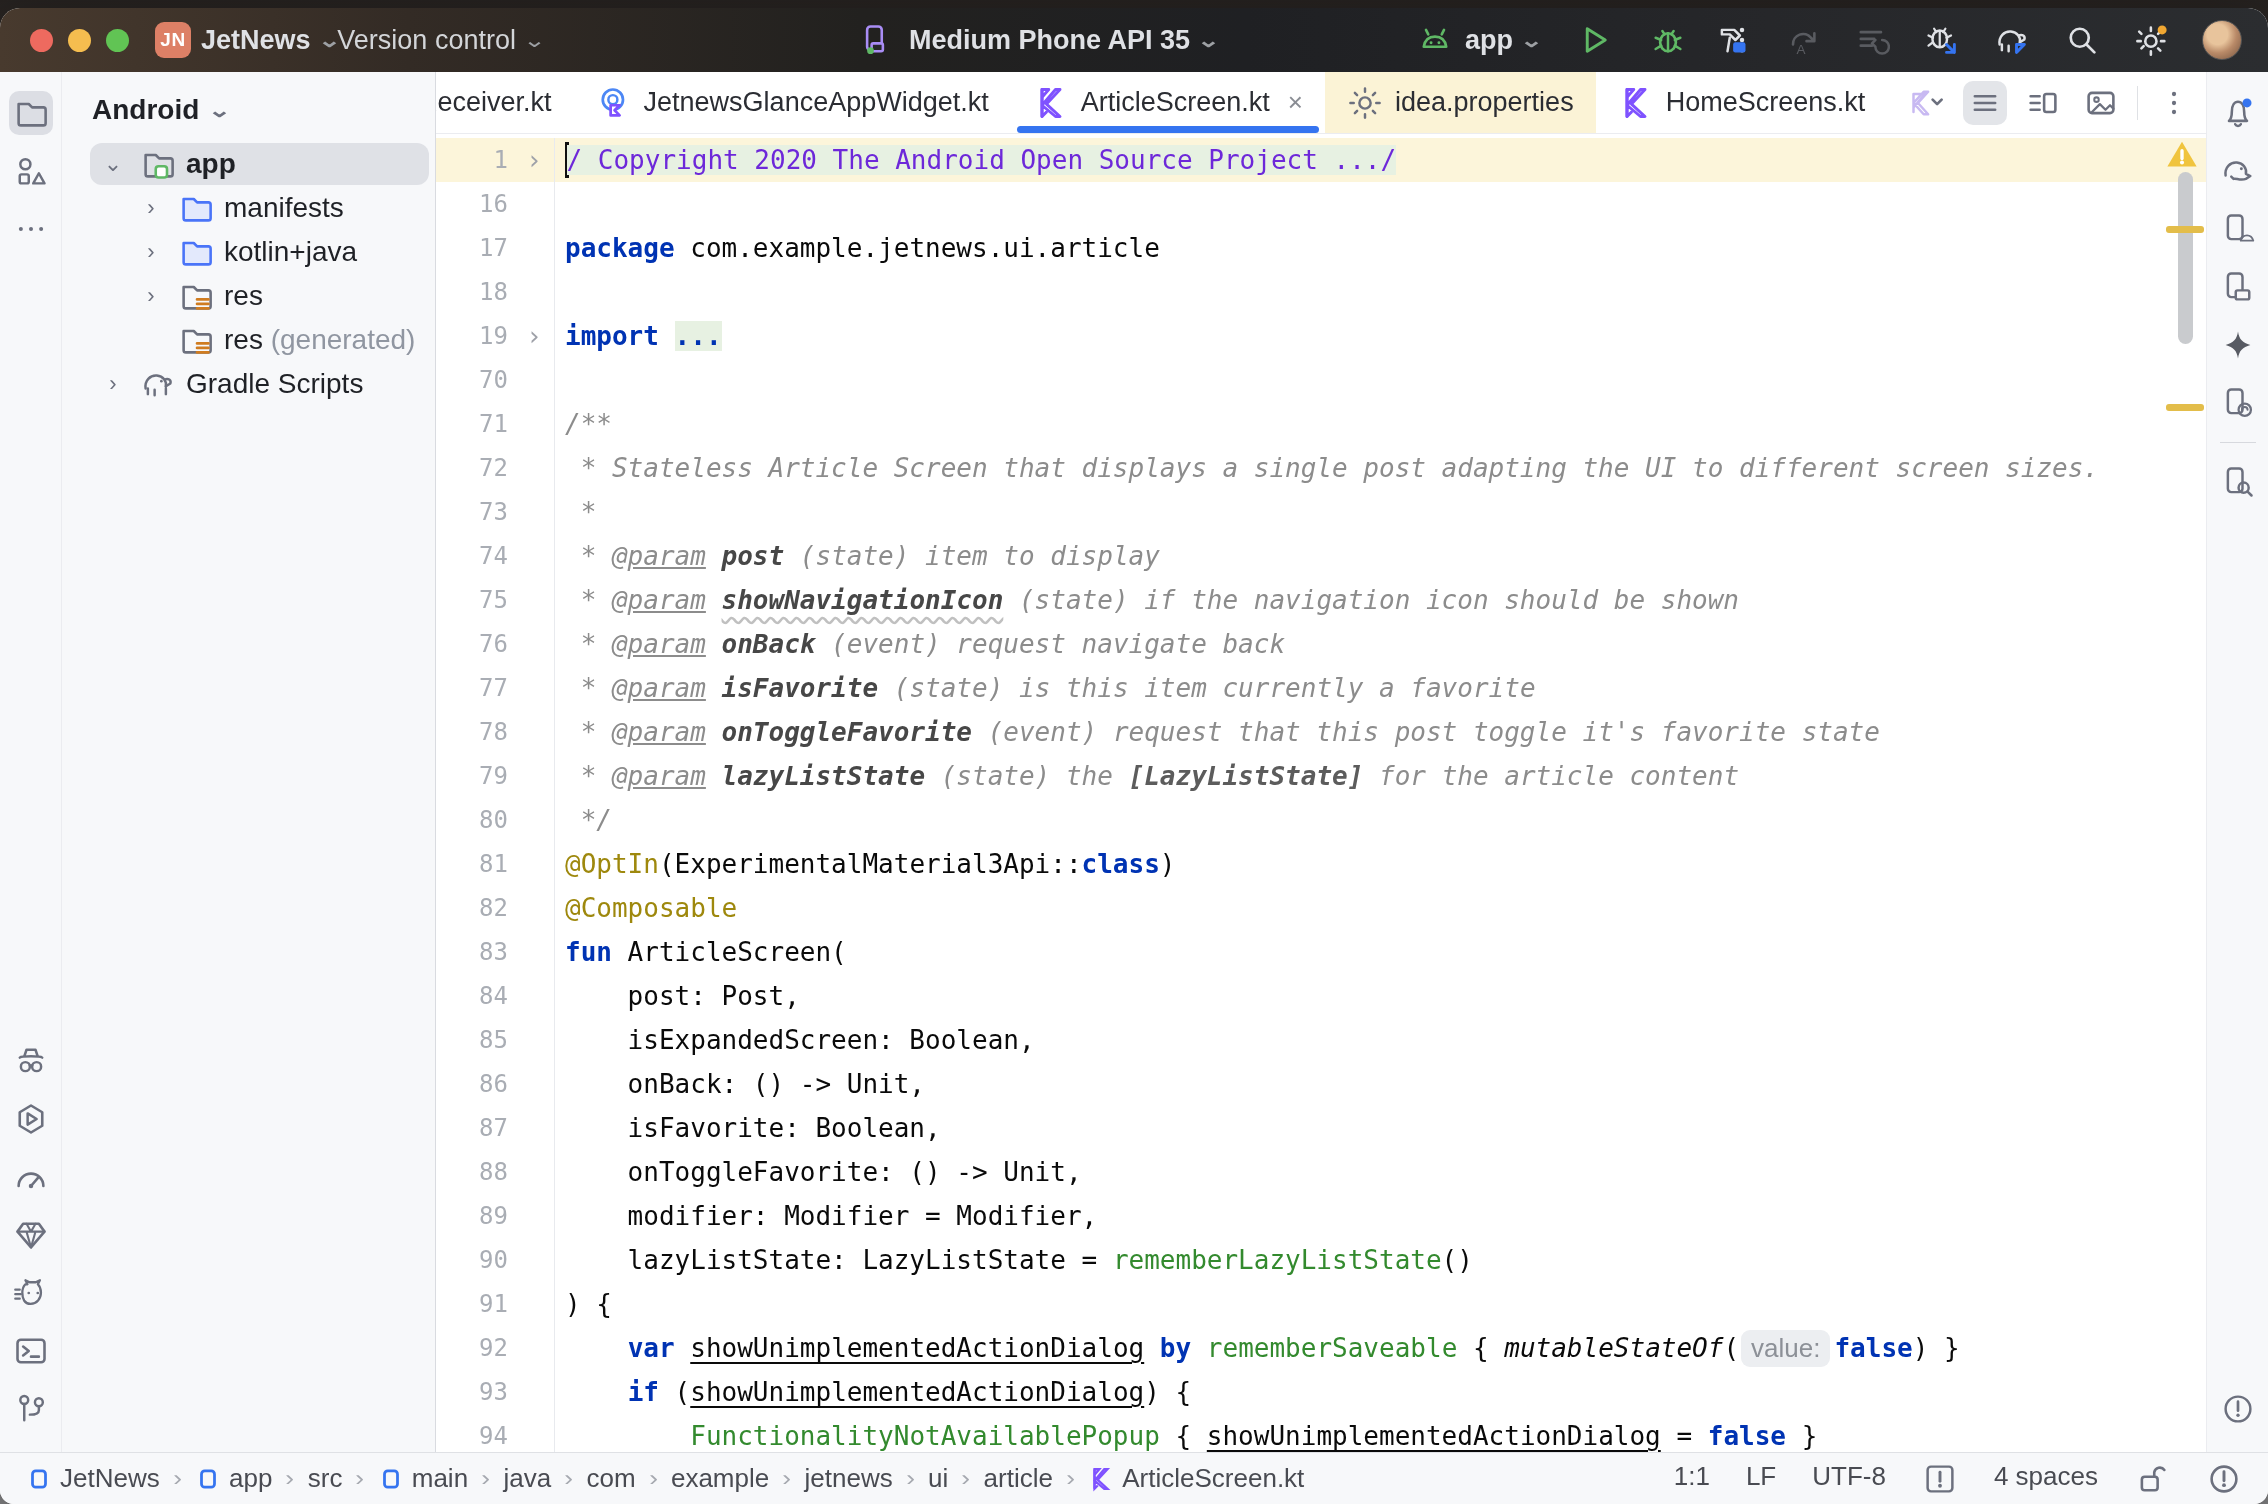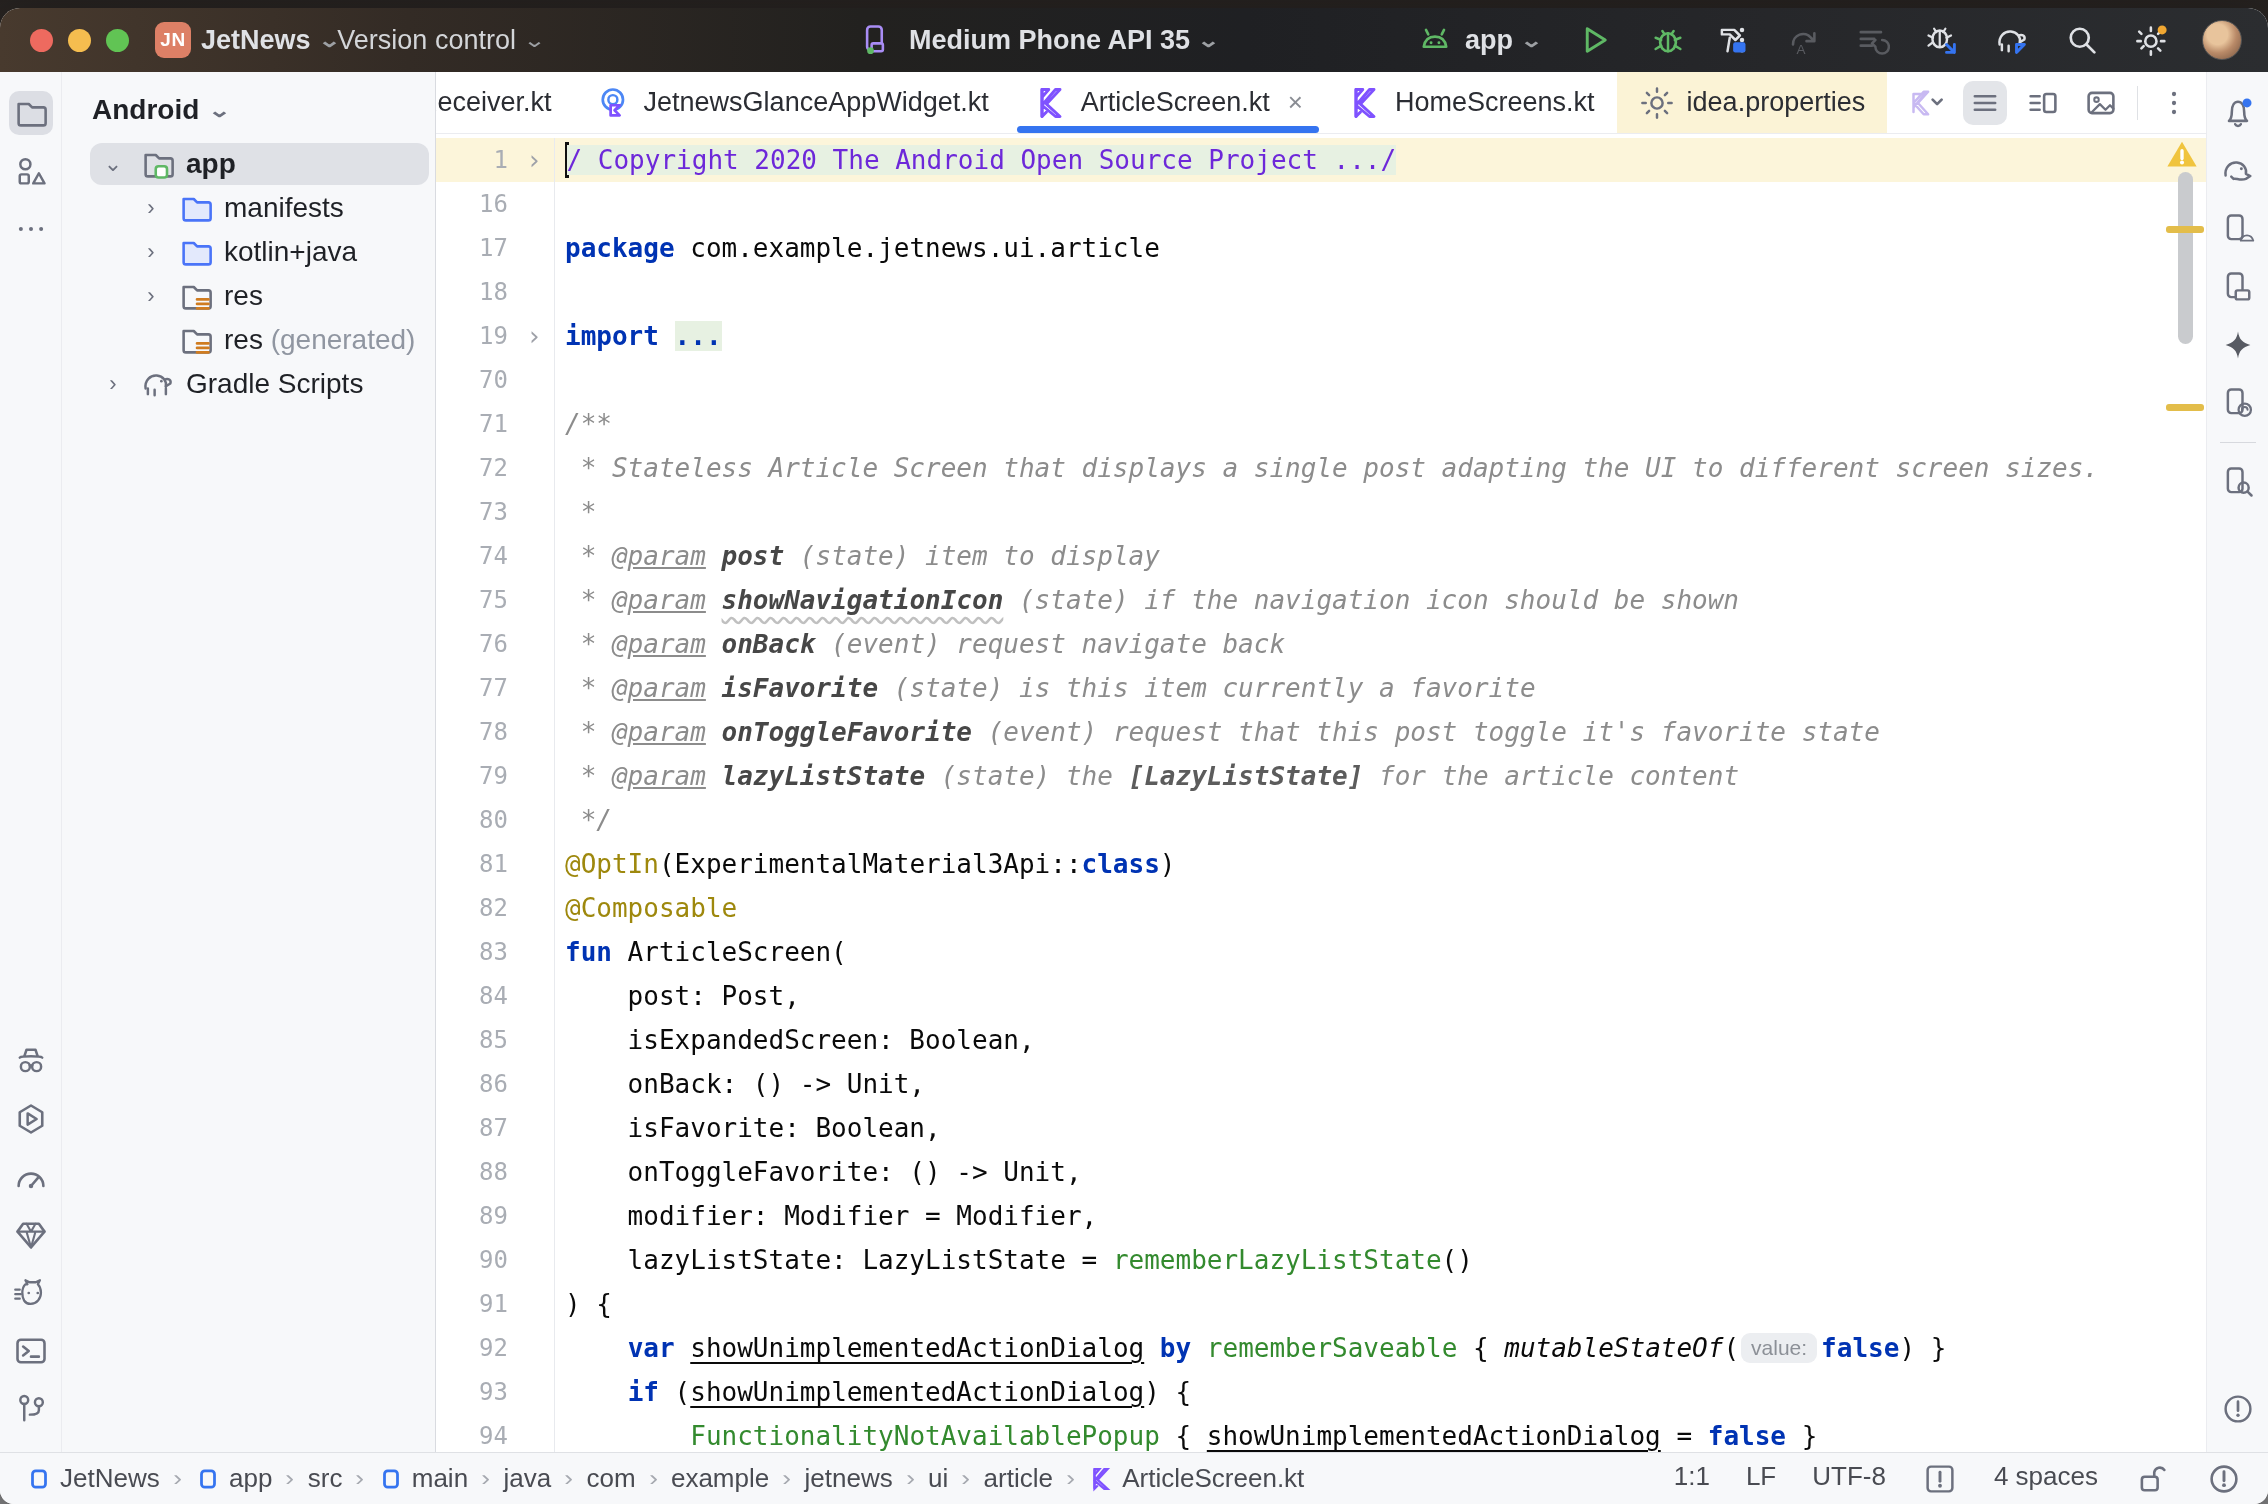--- a/index.html
+++ b/index.html
@@ -71,21 +71,21 @@
   .fn{color:#338a2e;}
   .cm{color:#6d28d9;}
   .doc{color:#8c8c8c;font-style:italic;}
   .dtag{color:#8c8c8c;font-style:italic;text-decoration:underline;}
   .dparam{color:#474747;font-style:italic;font-weight:bold;}
   .wavy{text-decoration:underline wavy #c0c0c0;text-underline-offset:7px;}
   .dref{color:#5c5c5c;font-style:italic;font-weight:bold;}
   .und{text-decoration:underline;text-underline-offset:5px;}
   .itl{font-style:italic;}
   .fold{background:#e7f1e2;}
-  .chip{background:#eceef1;color:#8c9097;border-radius:9px;padding:3px 10px;font-family:"Liberation Sans",sans-serif;font-size:21px;margin:0 4px 0 2px;}
+  .chip{background:#eceef1;color:#8c9097;border-radius:9px;padding:3px 10px;font-family:"Liberation Sans",sans-serif;font-size:26px;margin:0 4px 0 2px;}
   .caret{display:inline-block;width:3.5px;height:36px;background:#101010;vertical-align:middle;margin-right:-2px;}
   
   .estripe{position:absolute;top:0;right:0;width:50px;bottom:0;}
   .e-thumb{position:absolute;right:13px;top:38px;width:15px;height:172px;border-radius:8px;background:#c9cbce;}
   .e-tick{position:absolute;right:2px;width:38px;height:7px;border-radius:3px;background:#e3bd4a;}
 
   
   .statusbar{height:52px;flex:none;background:#f7f8fa;border-top:1px solid #dfe1e5;display:flex;align-items:center;padding:0 26px 0 22px;font-size:26px;color:#494b52;}
   .crumbs{display:flex;align-items:center;gap:6px;}
   .crumb{display:flex;align-items:center;gap:8px;padding:0 4px;}
@@ -385,37 +385,37 @@
               <div class="tab active">
                 <span>
                   <svg width="36" height="36" viewBox="0 0 32 32" fill="none" stroke-linecap="round" stroke-linejoin="round">
                     <path d="M8 4h6L8 11zM8 4v24M8 18L20 4h4L12 17l12 11h-4z" stroke="#7f52ff" stroke-width="2.6" fill="none"></path>
                     <path d="M8 4v24l4-4" stroke="#7f52ff" stroke-width="2.6"></path>
                   </svg>
                 </span>
                 <span>ArticleScreen.kt</span>
                 <span class="close">×</span>
               </div>
+              <div class="tab modified">
+                <span>
+                  <svg width="36" height="36" viewBox="0 0 32 32" fill="none" stroke-linecap="round" stroke-linejoin="round">
+                    <circle cx="16" cy="16" r="5" stroke="#6c707e" stroke-width="2.2"></circle>
+                    <path d="M16 6V3M16 29v-3M26 16h3M3 16h3M23 9l2-2M7 25l2-2M23 23l2 2M7 7l2 2" stroke="#6c707e" stroke-width="2.2"></path>
+                  </svg>
+                </span>
+                <span>idea.properties</span>
+              </div>
               <div class="tab">
                 <span>
                   <svg width="36" height="36" viewBox="0 0 32 32" fill="none" stroke-linecap="round" stroke-linejoin="round">
                     <path d="M8 4h6L8 11zM8 4v24M8 18L20 4h4L12 17l12 11h-4z" stroke="#7f52ff" stroke-width="2.6" fill="none"></path>
                     <path d="M8 4v24l4-4" stroke="#7f52ff" stroke-width="2.6"></path>
                   </svg>
                 </span>
                 <span>HomeScreens.kt</span>
-              </div>
-              <div class="tab modified">
-                <span>
-                  <svg width="36" height="36" viewBox="0 0 32 32" fill="none" stroke-linecap="round" stroke-linejoin="round">
-                    <circle cx="16" cy="16" r="5" stroke="#6c707e" stroke-width="2.2"></circle>
-                    <path d="M16 6V3M16 29v-3M26 16h3M3 16h3M23 9l2-2M7 25l2-2M23 23l2 2M7 7l2 2" stroke="#6c707e" stroke-width="2.2"></path>
-                  </svg>
-                </span>
-                <span>idea.properties</span>
               </div>
             </div>
         <div class="tab-controls">
           <span class="tcbtn">
                 <svg width="36" height="36" viewBox="0 0 32 32" fill="none" stroke-linecap="round" stroke-linejoin="round">
                   <path d="M4 8h10L4 20zM4 8v16M4 16L13 6h4L8 16l9 10h-4z" stroke="#c8b9f2" stroke-width="2.2"></path>
                   <path d="M21 13l4 4 4-4" stroke="#6c707e" stroke-width="2.4"></path>
                 </svg>
               </span>
           <span class="tcbtn active">

